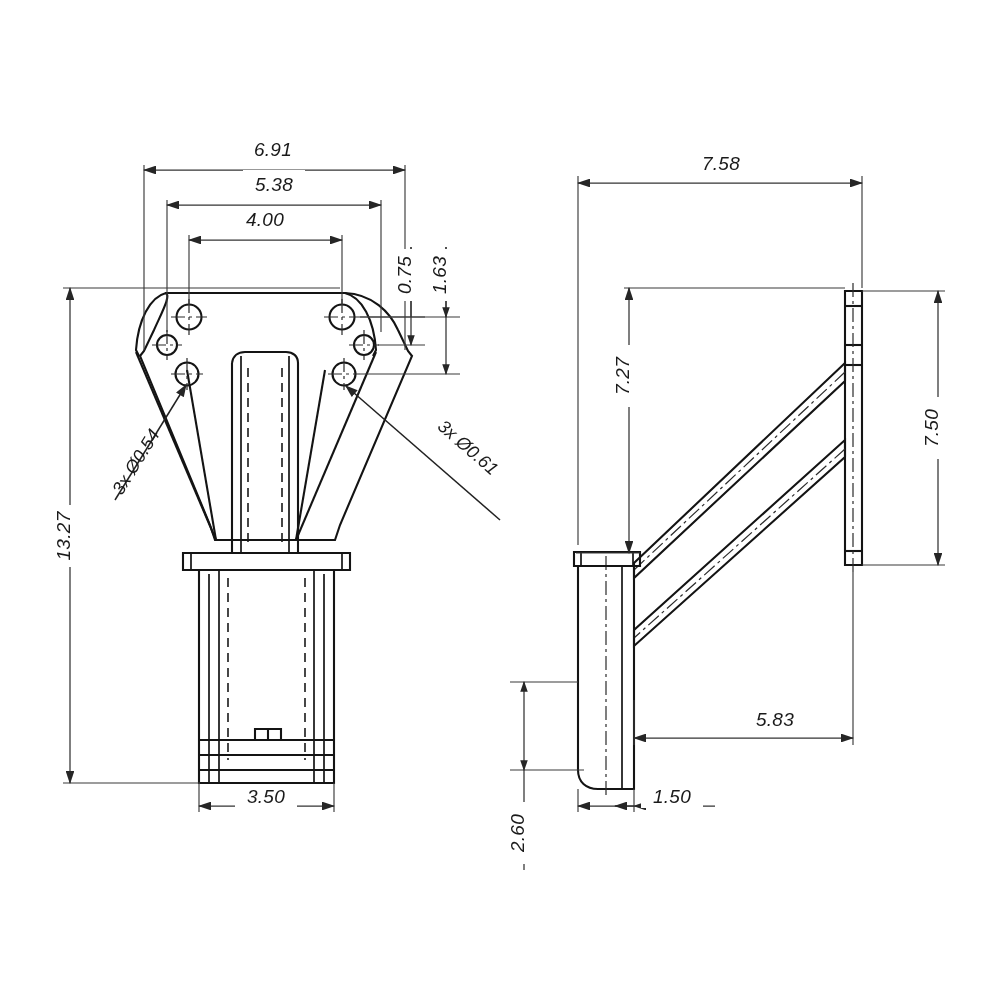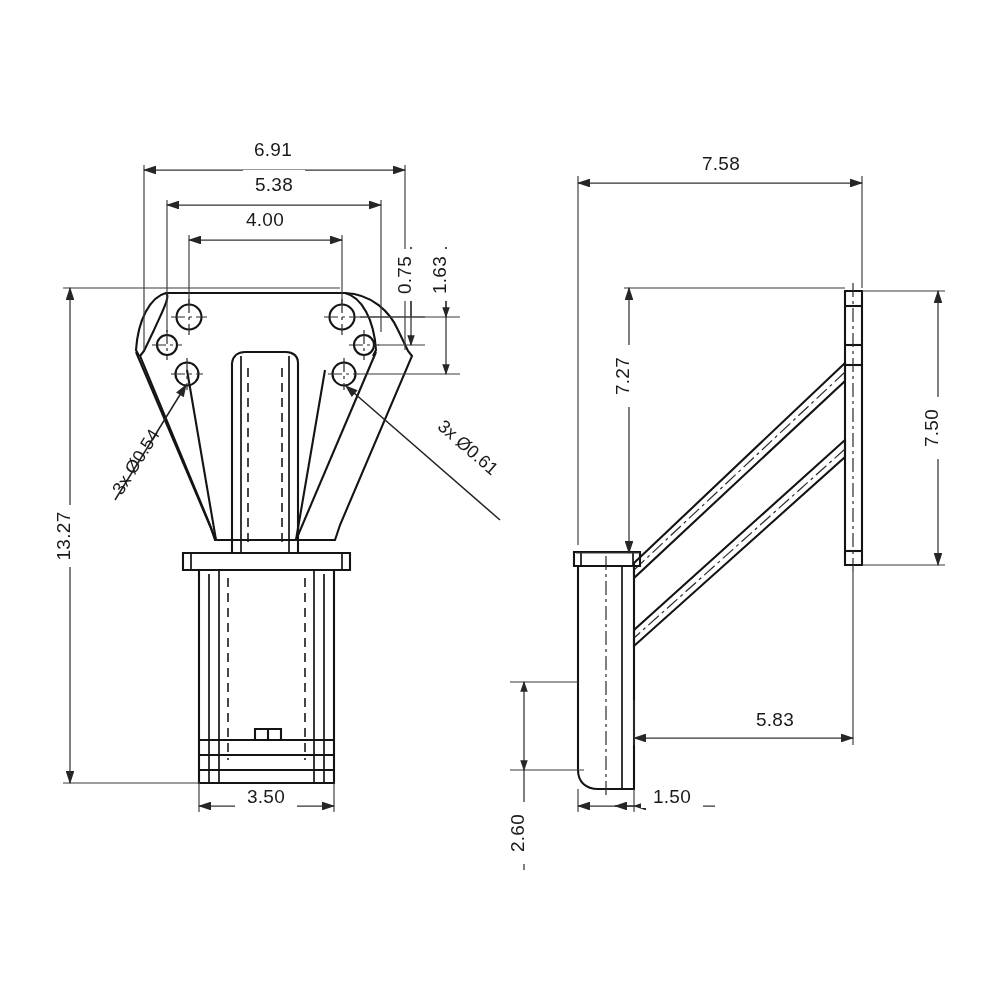--- a/index.html
+++ b/index.html
@@ -1,18 +1,18 @@
 <!DOCTYPE html>
 <html><head>
 <meta charset="utf-8">
 <style>
   html,body{margin:0;padding:0;background:#ffffff;}
   body{width:1000px;height:1000px;overflow:hidden;
        font-family:"Liberation Sans", sans-serif;}
-  #sheet{position:relative;width:1000px;height:1000px;background:#fff;}
+  #sheet{position:relative;width:1000px;height:1000px;background:#fff;font-style:italic;}
   svg{display:block;}
   .obj{fill:none;stroke:#141414;stroke-width:2.1;stroke-linejoin:miter;stroke-linecap:butt;}
   .objthin{fill:none;stroke:#141414;stroke-width:1.7;}
   .hidden{fill:none;stroke:#1a1a1a;stroke-width:1.6;stroke-dasharray:9 6;}
   .center{fill:none;stroke:#2a2a2a;stroke-width:1.2;stroke-dasharray:14 4 3 4;}
   .dim{fill:none;stroke:#333333;stroke-width:1.25;}
   .ext{fill:none;stroke:#3a3a3a;stroke-width:1.15;}
   .lead{fill:none;stroke:#222222;stroke-width:1.5;}
   .arrowf{fill:#262626;stroke:none;}
   .dtxt{fill:#1a1a1a;font-family:"Liberation Sans",sans-serif;font-size:19px;

